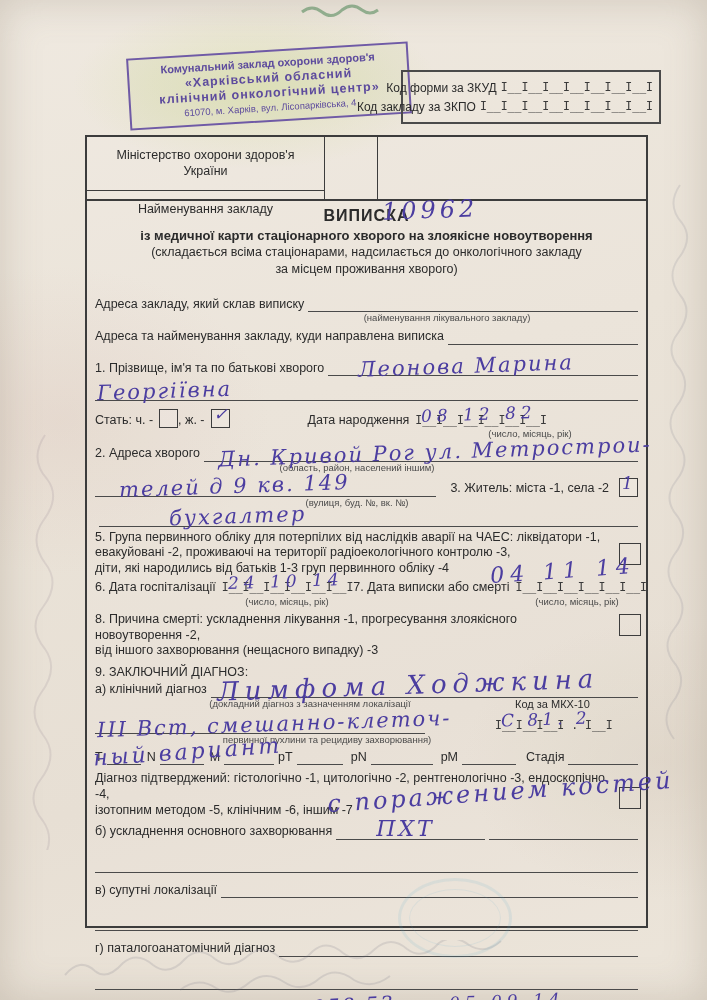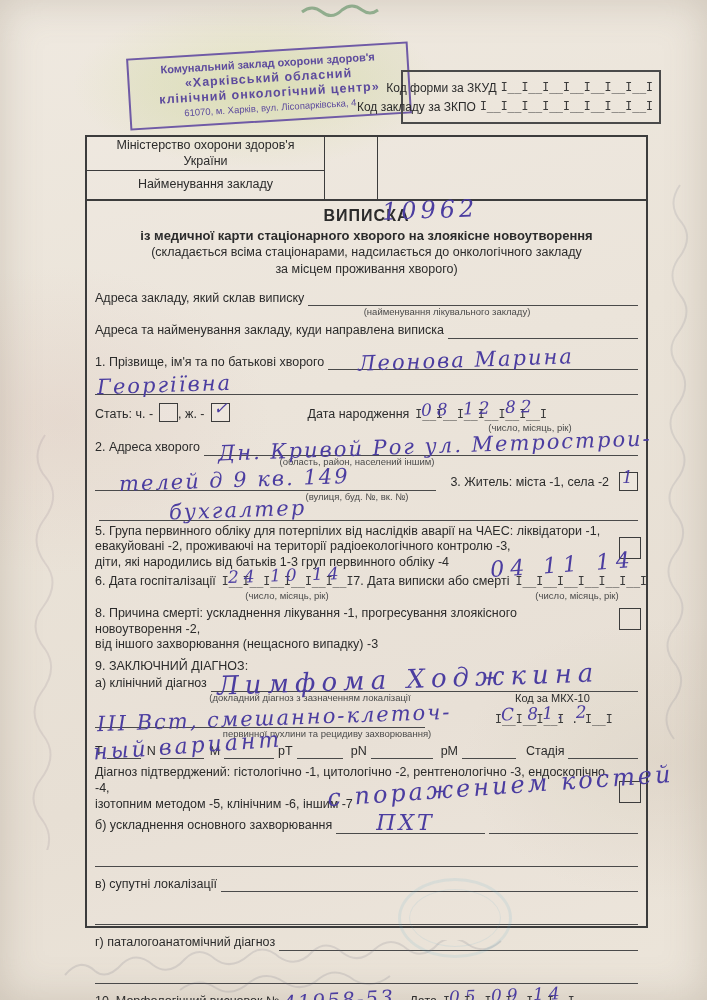--- a/index.html
+++ b/index.html
@@ -29,21 +29,21 @@
   .codesbox .crow{display:flex;justify-content:flex-end;gap:4px;white-space:nowrap;}
   .cells{font-family:"DejaVu Sans Mono",monospace;font-size:11.5px;letter-spacing:0;color:#3a3a3a;}
   
   .form{
     position:absolute;left:85px;top:135px;width:559px;height:789px;
     border:2px solid #3c3c3c;font-size:12.5px;line-height:1.25;overflow:visible;
     background:rgba(255,255,255,.06);
   }
   .htable{display:flex;border-bottom:2px solid #3c3c3c;height:62px;}
   .hc1{width:237px;border-right:1.5px solid #3c3c3c;display:flex;flex-direction:column;}
-  .hc1 .half{flex:1;display:flex;align-items:center;justify-content:center;text-align:center;padding:1px 6px;}
+  .hc1 .half{flex:1;display:flex;align-items:center;justify-content:center;text-align:center;padding:11px 6px;}
   .hc1 .half.first{border-bottom:1.5px solid #3c3c3c;}
   .hc2{width:52px;border-right:1.5px solid #3c3c3c;}
   .hc3{flex:1;padding:3px 4px 2px 10px;font-size:12px;line-height:1.22;}
   .titleblk{text-align:center;padding-top:5px;position:relative;}
   .t-main{font-size:16px;font-weight:bold;letter-spacing:1px;}
   .t-sub{font-size:13px;font-weight:bold;margin-top:2px;}
   .t-note{font-size:12.5px;margin-top:1px;}
   
   .rw{display:flex;align-items:flex-end;padding:0 8px;position:relative;white-space:nowrap;}
   .lbl{flex-shrink:0;}
@@ -101,21 +101,21 @@
     </div>
 
     <div class="titleblk">
       <div class="t-main">ВИПИСКА</div>
       <span class="hw hw-xl" style="position:absolute;left:295px;top:-6px;">10962</span>
       <div class="t-sub">із медичної карти стаціонарного хворого на злоякісне новоутворення</div>
       <div class="t-note">(складається всіма стаціонарами, надсилається до онкологічного закладу</div>
       <div class="t-note">за місцем проживання хворого)</div>
     </div>
 
-    <div class="rw" style="margin-top:13px;">
+    <div class="rw" style="margin-top:19px;">
       <span class="lbl">Адреса закладу, який склав виписку</span>
       <span class="ul"></span>
     </div>
     <div class="sub" style="margin-left:250px;width:220px;">(найменування лікувального закладу)</div>
 
     <div class="rw" style="margin-top:5px;">
       <span class="lbl">Адреса та найменування закладу, куди направлена виписка</span>
       <span class="ul"></span>
     </div>
 

